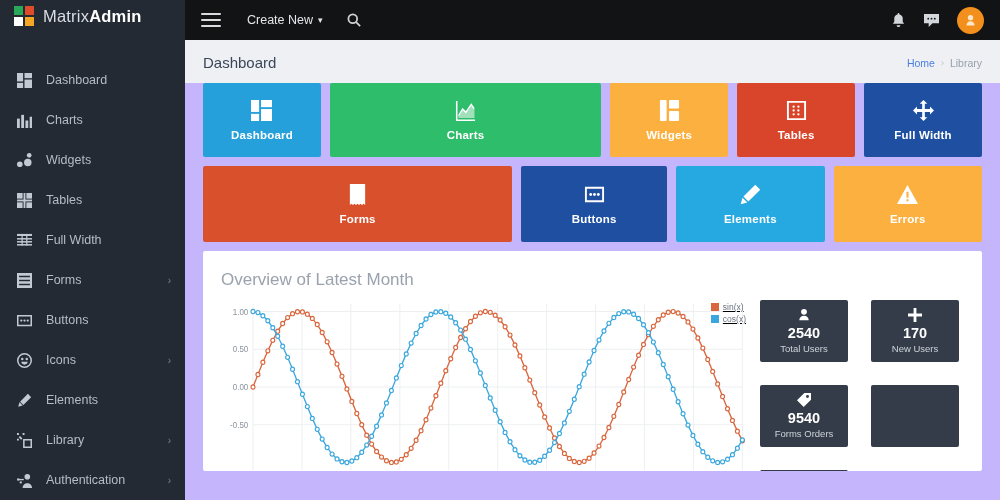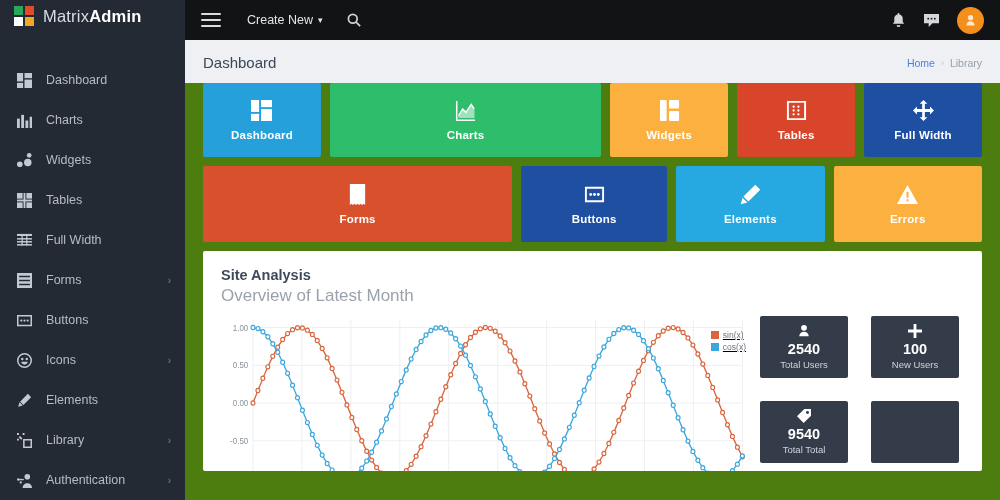--- a/index.html
+++ b/index.html
@@ -46,21 +46,21 @@
   .nav-ico {
     width: 17px; height: 17px; margin-right: 13px;
     display: inline-flex; align-items: center; justify-content: center;
     flex: 0 0 17px; color: #c3c9d2;
   }
   .nav-ico svg { width: 15px; height: 15px; display: block; fill: currentColor; }
   .nav-label { flex: 1; white-space: nowrap; }
   .nav-caret { font-size: 10px; color: #7e8694; }
 
   
-  .main { flex: 1; height: 500px; display: flex; flex-direction: column; overflow: hidden; background: #4d7c0f; }
+  .main { flex: 1; height: 500px; display: flex; flex-direction: column; overflow: hidden; background: #c4b5fd; }
 
   .topbar {
     height: 40px; min-height: 40px; background: #111314;
     display: flex; align-items: center; padding: 0 16px;
     color: #d8dbdf;
   }
   .hamburger { width: 20px; height: 14px; display: flex; flex-direction: column; justify-content: space-between; cursor: pointer; }
   .hamburger span { display: block; height: 2px; background: #d8dbdf; border-radius: 1px; }
   .create-new {
     margin-left: 26px; font-size: 12.5px; color: #e3e6ea; cursor: pointer;
@@ -117,21 +117,21 @@
   .stat {
     width: 88px; height: 62px; background: #333c48; color: #fff;
     border-radius: 2px; display: flex; flex-direction: column;
     align-items: center; justify-content: center; cursor: pointer;
   }
   .stat-ico { display: flex; margin-bottom: 3px; }
   .stat-ico svg { width: 14px; height: 14px; fill: #fff; }
   .stat-val { font-size: 14.5px; font-weight: bold; line-height: 1.15; }
   .stat-lbl { font-size: 9.5px; color: #cfd4db; margin-top: 1px; }
 
-  .legend { position: absolute; right: 2px; top: 14px; font-size: 8.5px; text-decoration: underline; }
+  .legend { position: absolute; right: 2px; top: 2px; font-size: 8.5px; text-decoration: underline; }
   .legend-row { display: flex; align-items: center; gap: 4px; margin-bottom: 2px; }
   .legend-sw { width: 8px; height: 8px; display: block; }
   .legend-tx { color: #6b7280; }
   .axis-lab { font-size: 8.5px; fill: #8a929c; }
 </style>
 </head>
 <body>
 
 <div class="app">
 
@@ -423,21 +423,20 @@
           <span class="tile-ico">
               <svg viewBox="0 0 22 22">
                 <path d="M11 1l11 20H0L11 1zm-1.1 7.2v6.2h2.2V8.2H9.9zm0 7.8v2.2h2.2V16H9.9z"></path>
               </svg>
             </span>
           <span class="tile-label">Errors</span>
         </div>
       </div>
 
       <section class="panel">
-        <h2 class="panel-title">Site Analysis</h2>
         <div class="panel-sub">Overview of Latest Month</div>
 
         <div class="panel-body">
           <div class="chart-wrap">
             <svg id="chart-svg" viewBox="0 0 560 170" preserveAspectRatio="none">
                 <line x1="34" x2="554" y1="11.545454545454561" y2="11.545454545454561" stroke="#eceef1" stroke-width="1"></line>
                 <text x="29" y="14.545454545454561" text-anchor="end" class="axis-lab">1.00</text>
                 <line x1="34" x2="554" y1="49.272727272727266" y2="49.272727272727266" stroke="#eceef1" stroke-width="1"></line>
                 <text x="29" y="52.272727272727266" text-anchor="end" class="axis-lab">0.50</text>
                 <line x1="34" x2="554" y1="87" y2="87" stroke="#eceef1" stroke-width="1"></line>
@@ -680,31 +679,31 @@
                 </span>
               <span class="stat-val">2540</span>
               <span class="stat-lbl">Total Users</span>
             </div>
             <div class="stat">
               <span class="stat-ico">
                   <svg viewBox="0 0 16 16">
                     <path d="M6.4 0h3.2v6.4H16v3.2H9.6V16H6.4V9.6H0V6.4h6.4V0z"></path>
                   </svg>
                 </span>
-              <span class="stat-val">100</span>
+              <span class="stat-val">170</span>
               <span class="stat-lbl">New Users</span>
             </div>
             <div class="stat">
               <span class="stat-ico">
                   <svg viewBox="0 0 16 16">
                     <path d="M8.4 0H16v7.6L7.6 16 0 8.4 8.4 0zm3.6 2.2a1.7 1.7 0 100 3.4 1.7 1.7 0 000-3.4z"></path>
                   </svg>
                 </span>
               <span class="stat-val">9540</span>
-              <span class="stat-lbl">Total Total</span>
+              <span class="stat-lbl">Forms Orders</span>
             </div>
             <div class="stat">
 
               <span class="stat-val"></span>
               <span class="stat-lbl"></span>
             </div>
             <div class="stat">
 
               <span class="stat-val"></span>
               <span class="stat-lbl"></span>

